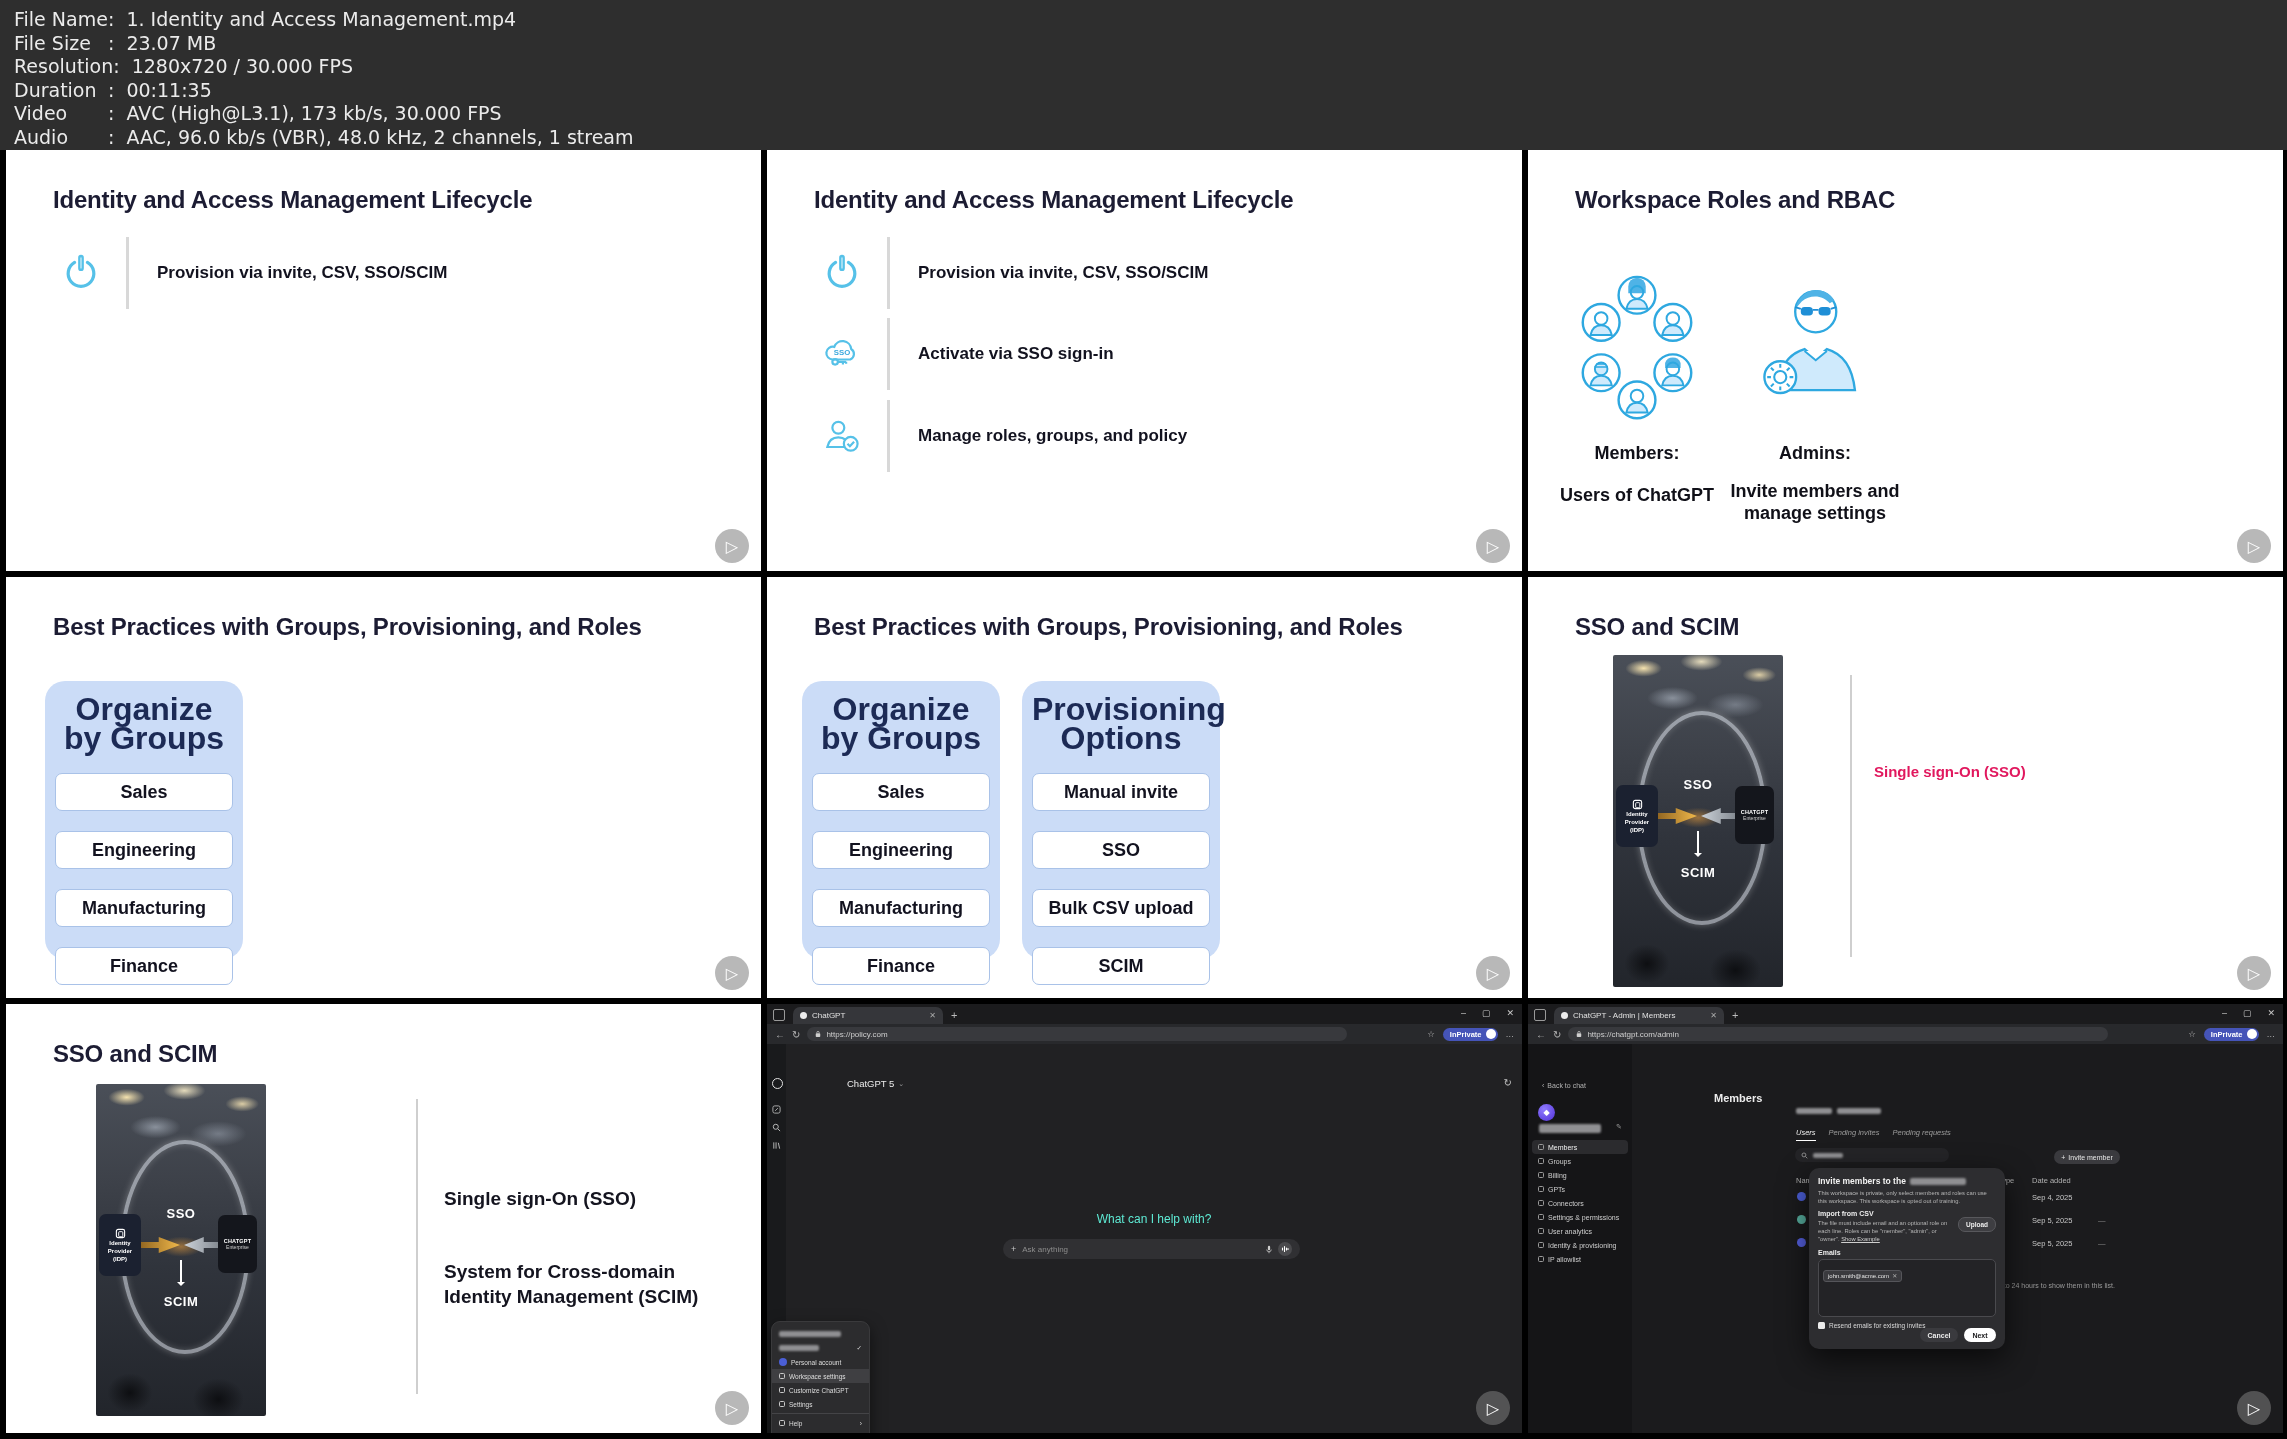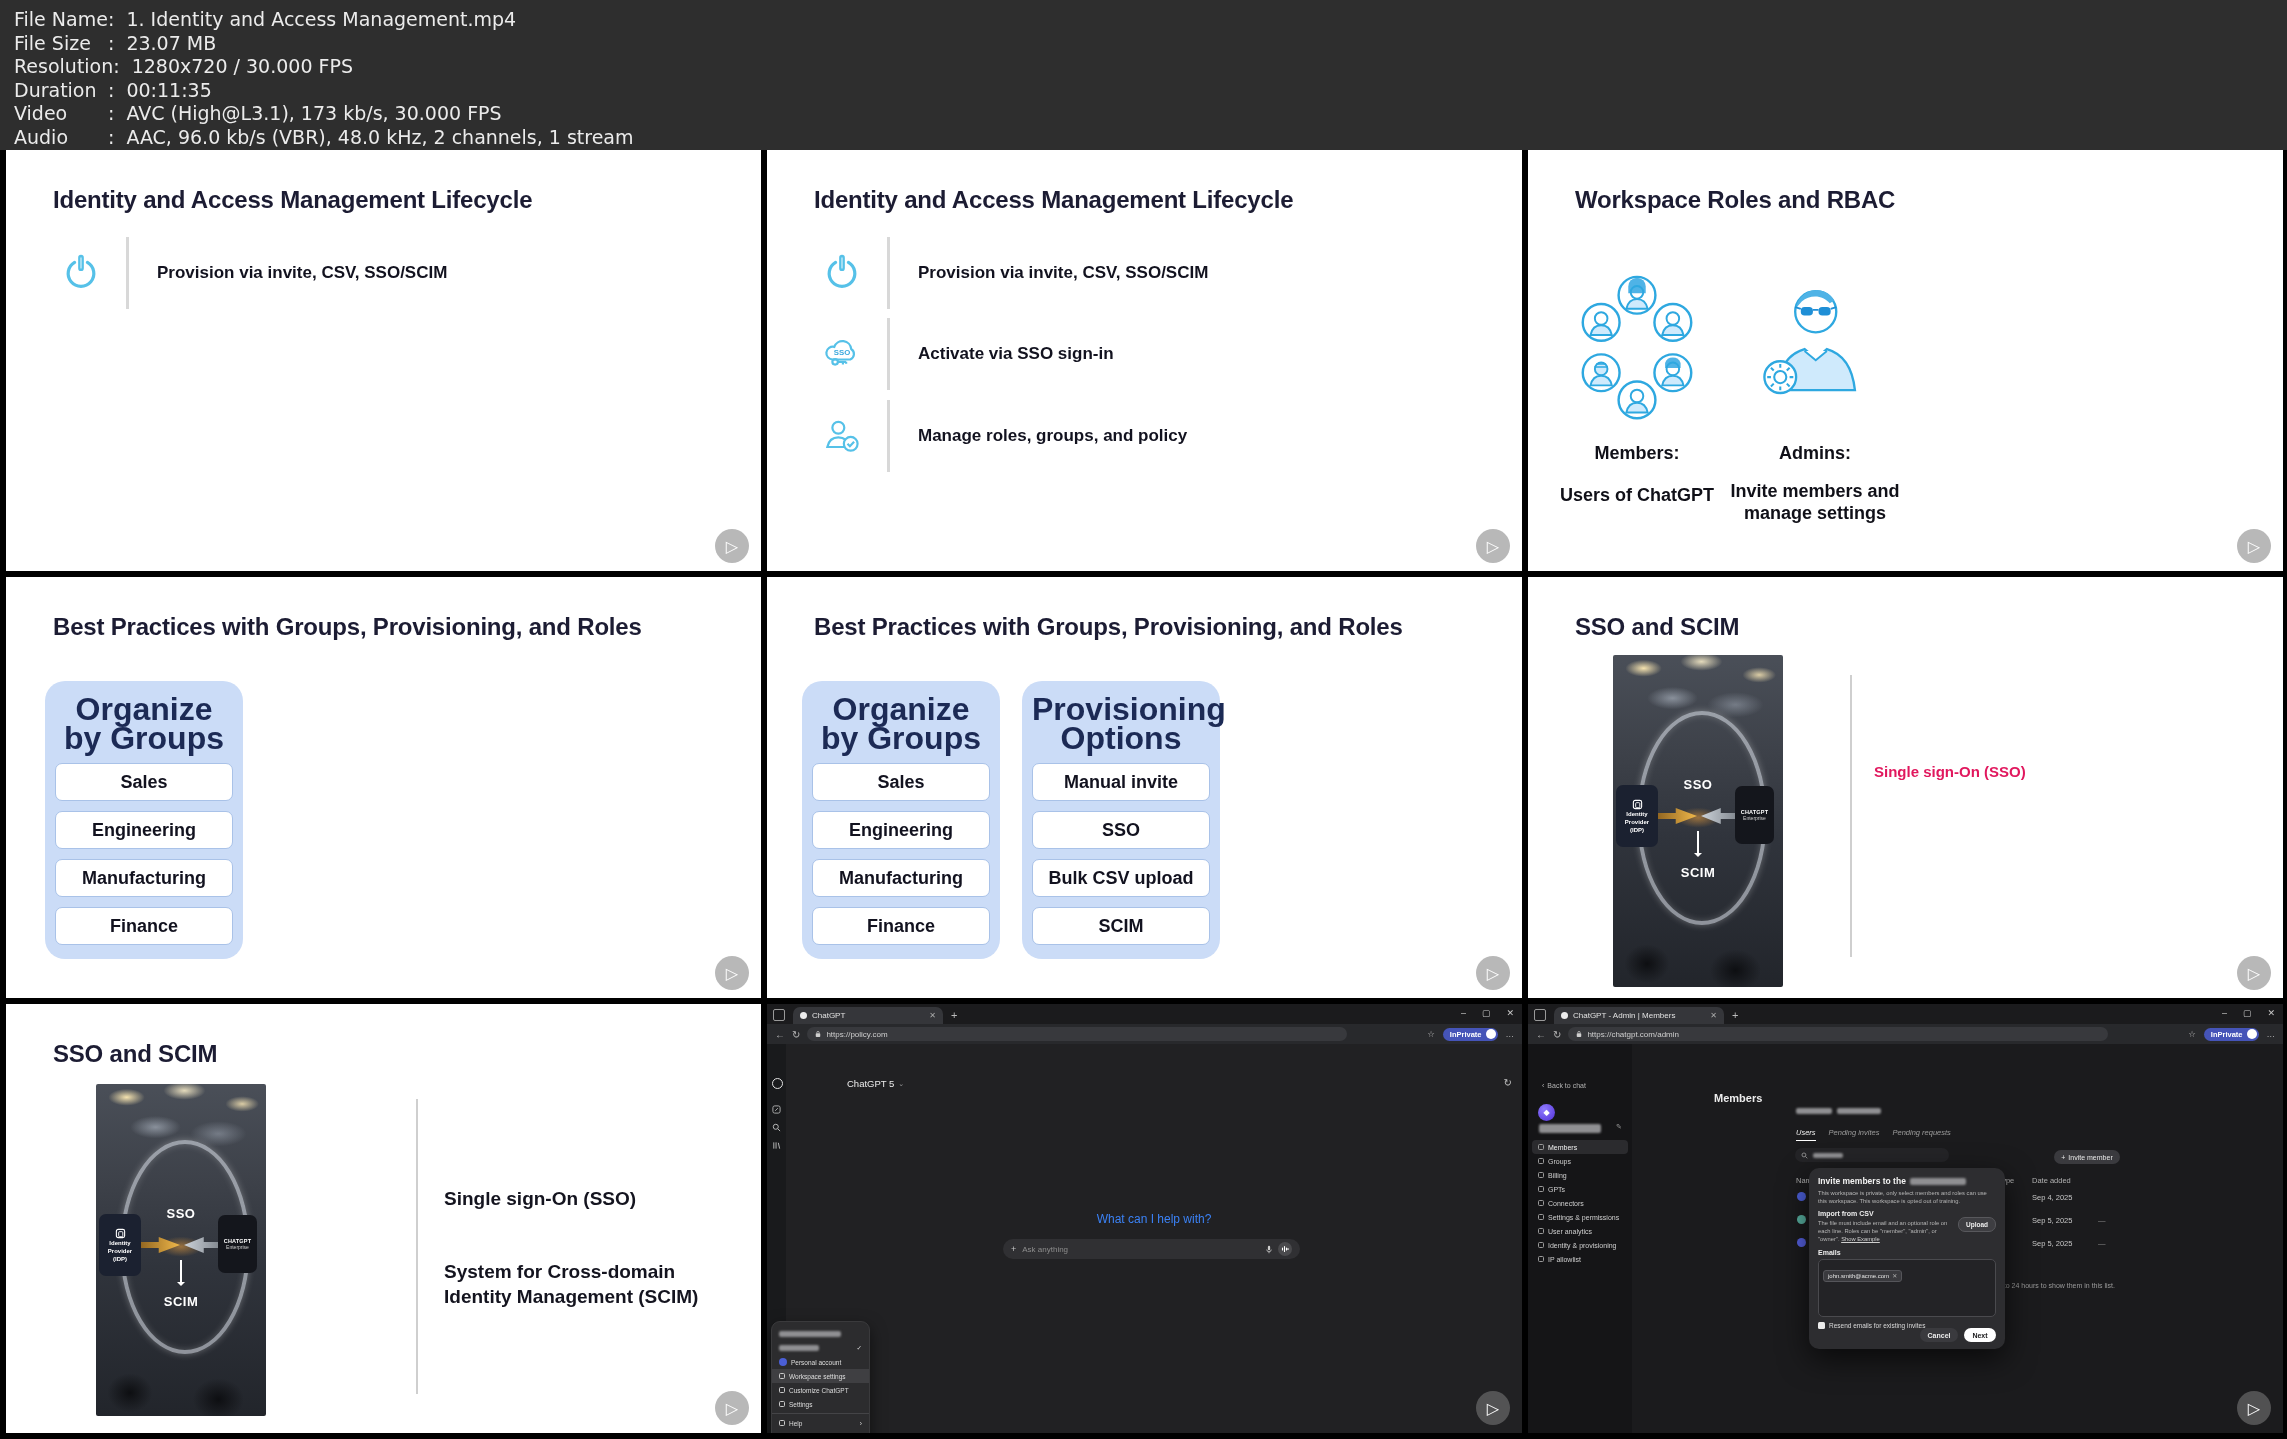--- a/index.html
+++ b/index.html
@@ -18,21 +18,21 @@
   .cell.dark{background:#202124;}
   
   .st{position:absolute;left:47px;top:36px;font-weight:700;font-size:24px;color:#1c1c33;letter-spacing:-0.2px;}
   .bullet{position:absolute;left:52px;display:flex;align-items:center;height:74px;}
   .bi{width:46px;flex:0 0 46px;display:flex;align-items:center;justify-content:center;}
   .bdiv{width:3px;height:72px;background:#d8d8d8;margin-left:22px;}
   .btext{margin-left:28px;font-weight:700;font-size:17px;color:#12121f;}
   .lab{position:absolute;text-align:center;font-weight:700;font-size:18px;color:#101018;line-height:22px;}
   .panel{position:absolute;top:104px;width:198px;height:278px;background:#cbdcf7;border-radius:20px;padding:14px 10px;box-sizing:border-box;}
   .ptitle{font-weight:700;font-size:32px;line-height:29px;color:#1c2a55;text-align:center;}
-  .pbox{width:176px;height:36px;margin:10px auto 0;background:#fff;border:1.5px solid #a9c2e8;border-radius:7px;
+  .pbox{width:176px;height:36px;margin:20px auto 0;background:#fff;border:1.5px solid #a9c2e8;border-radius:7px;
         display:flex;align-items:center;justify-content:center;font-weight:700;font-size:18px;color:#12121f;}
   .vdiv{position:absolute;width:2px;background:#cfcfcf;}
   .callout{position:absolute;font-weight:700;white-space:nowrap;}
   
   .photo{position:absolute;width:170px;height:332px;border-radius:2px;overflow:hidden;
     background:
       radial-gradient(26px 12px at 18% 4%, rgba(255,235,180,.95), transparent 70%),
       radial-gradient(30px 13px at 52% 2%, rgba(255,243,205,.85), transparent 70%),
       radial-gradient(24px 11px at 86% 6%, rgba(255,236,185,.8), transparent 70%),
       radial-gradient(36px 16px at 35% 13%, rgba(205,215,228,.5), transparent 70%),
@@ -83,21 +83,21 @@
   .inpriv-av{width:10px;height:10px;border-radius:50%;background:#fff;}
   .bcontent{position:absolute;top:40px;left:0;right:0;bottom:0;background:#212123;}
   .understrip{position:absolute;left:0;right:0;top:426px;bottom:0;background:#121214;z-index:9;}
   
   .rail{position:absolute;left:0;top:0;bottom:0;width:19px;background:#191a1c;}
   .rico{position:absolute;left:5px;color:#b5b5b5;}
   .rlogo{width:9px;height:9px;border:1.6px solid #e3e3e3;border-radius:50%;display:block;}
   .brand{position:absolute;left:52px;top:34px;font-size:9.5px;color:#ececec;display:flex;gap:4px;align-items:center;margin-left:28px;}
   .brand .caret{color:#9a9a9a;font-size:7px;}
   .tmp-ico{position:absolute;right:10px;top:33px;color:#c0c0c0;font-size:10px;}
-  .hero{position:absolute;left:19px;right:0;top:168px;text-align:center;color:#3b82f6;font-size:12px;font-weight:500;}
+  .hero{position:absolute;left:19px;right:0;top:168px;text-align:center;color:#5eead4;font-size:12px;font-weight:500;}
   .ask{position:absolute;left:236px;top:195px;width:297px;height:20px;border-radius:11px;background:#303033;
        display:flex;align-items:center;gap:6px;padding:0 8px;box-sizing:border-box;}
   .ask-plus{color:#c6c6c6;font-size:9px;}
   .ask-ph{color:#8d8d8d;font-size:8px;flex:1;}
   .voice{width:14px;height:14px;border-radius:50%;background:#4a4a4d;display:flex;align-items:center;justify-content:center;flex:0 0 14px;}
   .menu{position:absolute;left:4px;top:277px;width:99px;height:128px;background:#2c2c2e;border:1px solid #3a3a3c;
         border-radius:9px;padding:5px 0;box-sizing:border-box;z-index:10;box-shadow:0 6px 16px rgba(0,0,0,.55);}
   .mrow{height:14px;display:flex;align-items:center;gap:4px;padding:0 7px;color:#dedede;font-size:6.5px;white-space:nowrap;}
   .mrow.active{background:#3f3f42;}
   .mhr{border-top:1px solid #444447;margin:2px 0;}

